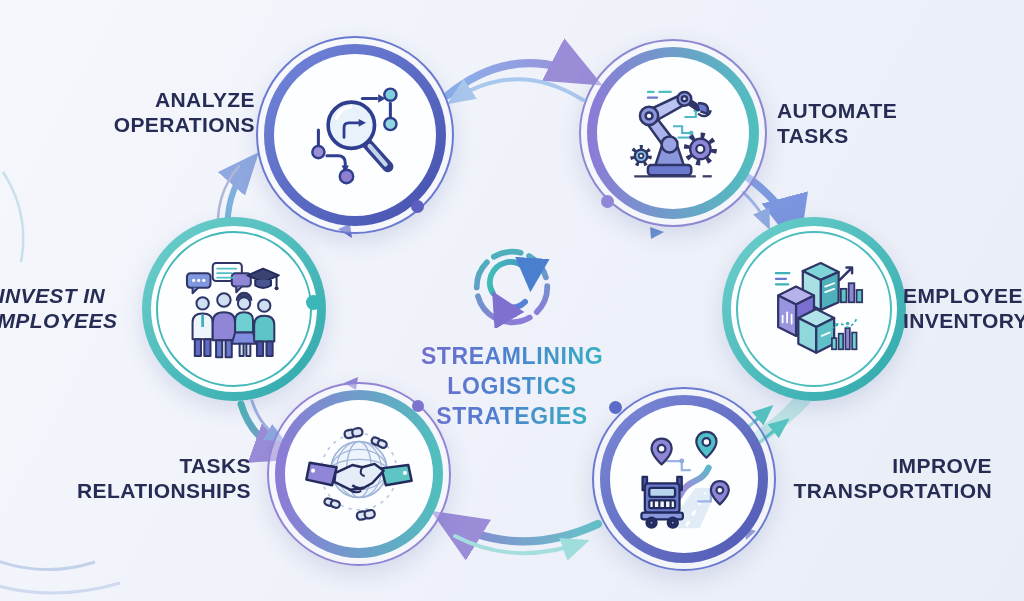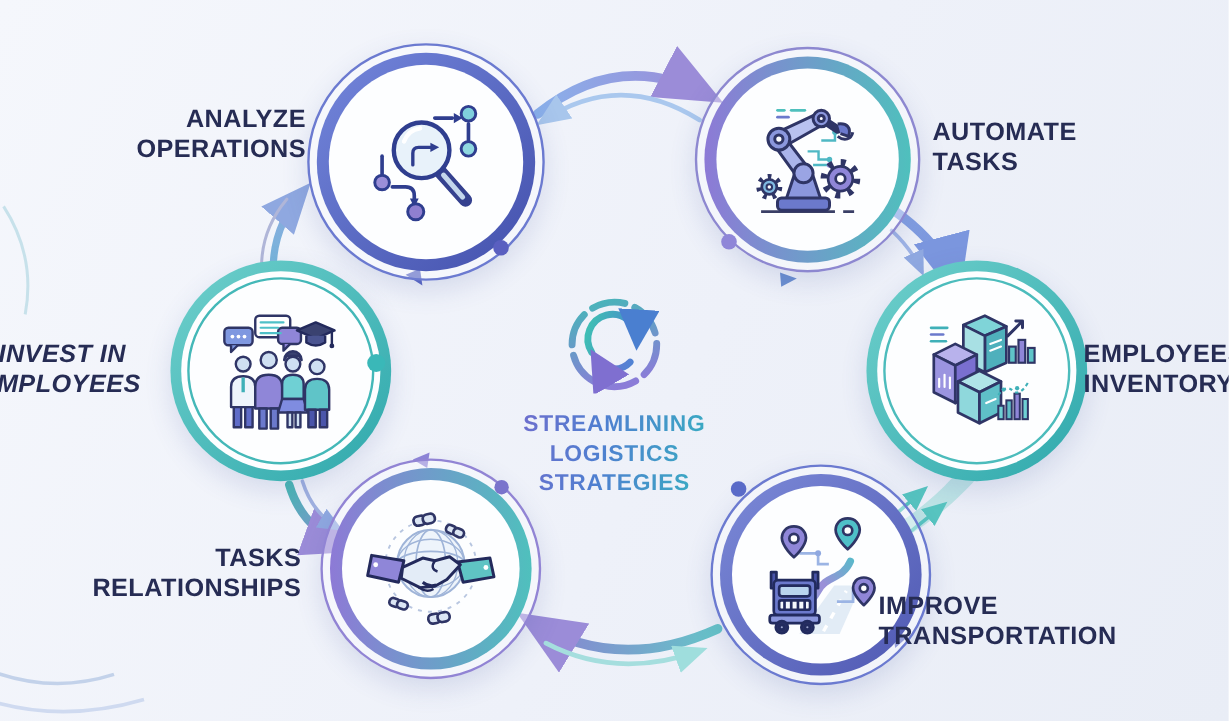--- a/index.html
+++ b/index.html
@@ -11,24 +11,24 @@
         box-shadow:0 8px 22px rgba(70,84,160,.16);}
   .node .band,.node .gap,.node .face{width:100%;height:100%;border-radius:50%;box-sizing:border-box;}
   .node.a{border:2.5px solid var(--thin);padding:6px;background:rgba(255,255,255,.35);}
   .node.a .band{background:linear-gradient(var(--gdir,135deg),var(--g1),var(--g2));padding:10px;}
   .node.b{background:linear-gradient(var(--gdir,135deg),var(--g1),var(--g2));padding:9px;}
   .node.b .gap{background:#fdfeff;padding:5px;}
   .node.b .face{border:2px solid var(--thin);}
   .face{background:#fdfeff;display:flex;align-items:center;justify-content:center;}
   .label{position:absolute;z-index:3;font-weight:800;font-size:21px;line-height:1.18;
          letter-spacing:.4px;color:#262c54;white-space:pre-line;}
-  .label.r{text-align:right;} .label.l{text-align:left;} .label.c{text-align:left;margin-top:40px;}
+  .label.r{text-align:right;} .label.l{text-align:left;} .label.c{text-align:right;}
   #centerwrap{position:absolute;left:388px;top:246px;width:248px;z-index:2;text-align:center;}
   #cycle{display:block;margin:0 auto 14px auto;}
-  #title{font-weight:800;font-size:19px;line-height:1.3;letter-spacing:.6px;white-space:pre-line;
+  #title{font-weight:800;font-size:23px;line-height:1.3;letter-spacing:.6px;white-space:pre-line;
          background:linear-gradient(100deg,#7c66cc 5%,#4f7fd0 45%,#35b3c0 85%);
          -webkit-background-clip:text;background-clip:text;color:transparent;}
   .dot{position:absolute;border-radius:50%;z-index:3;}
 </style>
 </head>
 <body>
 
 <div id="stage">
 
   <svg id="arcs" width="1024" height="601" viewBox="0 0 1024 601">

